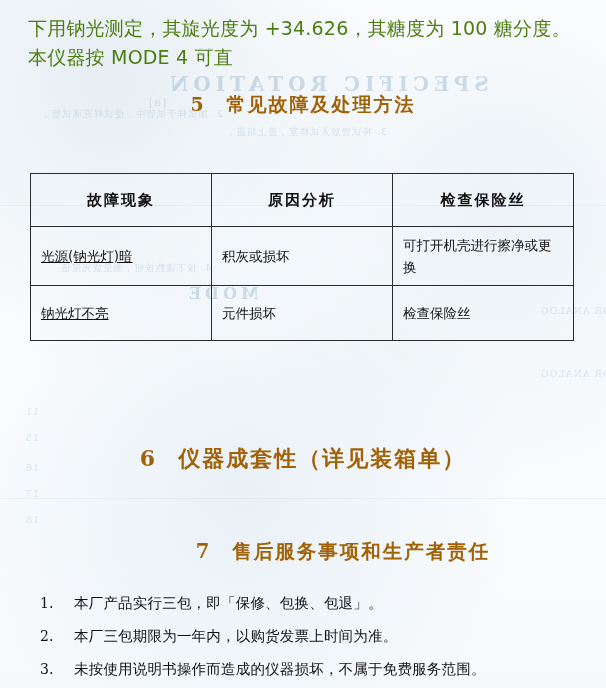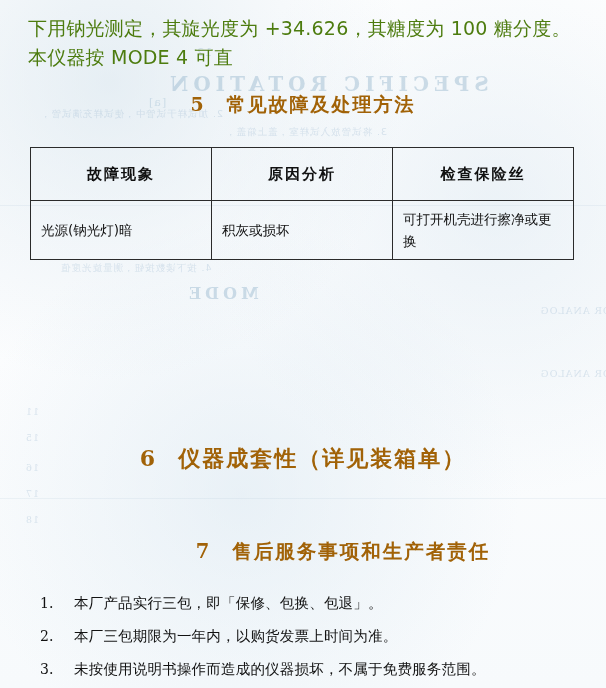--- a/index.html
+++ b/index.html
@@ -90,38 +90,39 @@
   .tbl-wrap {
     position: absolute;
     left: 30px;
     top: 147px;
     width: 544px;
   }
   table.fault {
     border-collapse: collapse;
     width: 100%;
     table-layout: fixed;
+    margin-top: 26px;
   }
   table.fault th,
   table.fault td {
     border: 1px solid #2b2b2b;
     padding: 7px 10px;
     font-size: 13.5px;
     color: #111;
     vertical-align: middle;
     line-height: 22px;
   }
   table.fault th {
     text-align: center;
     font-weight: bold;
     font-size: 15px;
     height: 38px;
     letter-spacing: 2px;
   }
-  table.fault td.c0 { width: 31.5%; }
+  table.fault td.c0 { width: 31.5%; text-decoration: underline; }
   table.fault td.c1 { width: 32%; }
   table.fault td.c2 { width: 36.5%; }
   table.fault tr.r0 td, table.fault tr.r3 td { height: 40px; }
   table.fault tr.r1 td { height: 52px; }
   table.fault tr.r2 td { height: 52px; }
 
   
   .list {
     position: absolute;
     left: 36px;
@@ -196,20 +197,25 @@
           <th class="c1">原因分析</th>
           <th class="c2">检查保险丝</th>
         </tr>
       </thead>
       <tbody>
         <tr class="r0">
           <td class="c0">光源(钠光灯)暗</td>
           <td class="c1">积灰或损坏</td>
           <td class="c2">可打开机壳进行擦净或更换</td>
         </tr>
+        <tr class="r3">
+          <td class="c0">钠光灯不亮</td>
+          <td class="c1">元件损坏</td>
+          <td class="c2">检查保险丝</td>
+        </tr>
       </tbody>
     </table>
   </div>
 
   <div class="sec-head" id="sec6">
     <span class="num">6</span><span class="txt">仪器成套性（详见装箱单）</span>
   </div>
 
   <div class="sec-head" id="sec7">
     <span class="num">7</span><span class="txt">售后服务事项和生产者责任</span>

